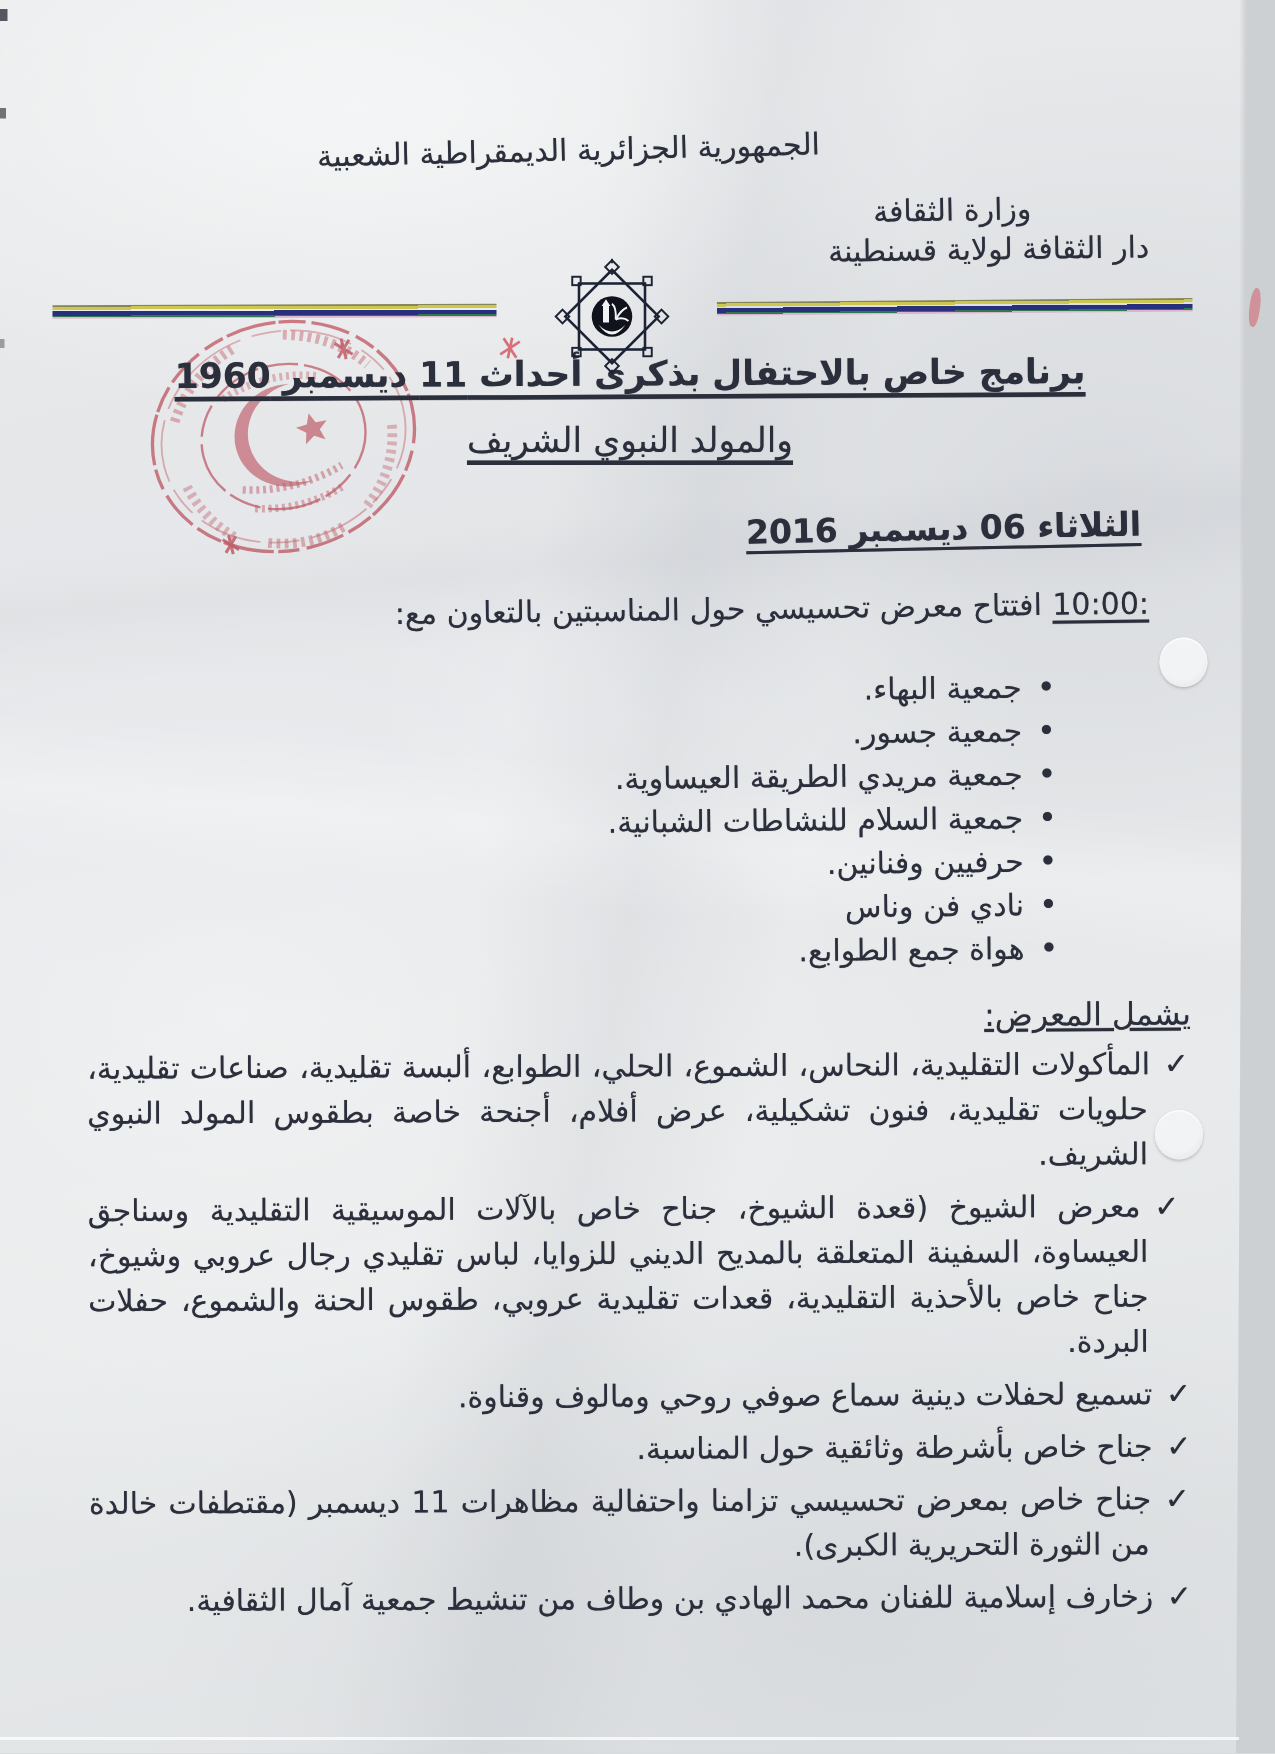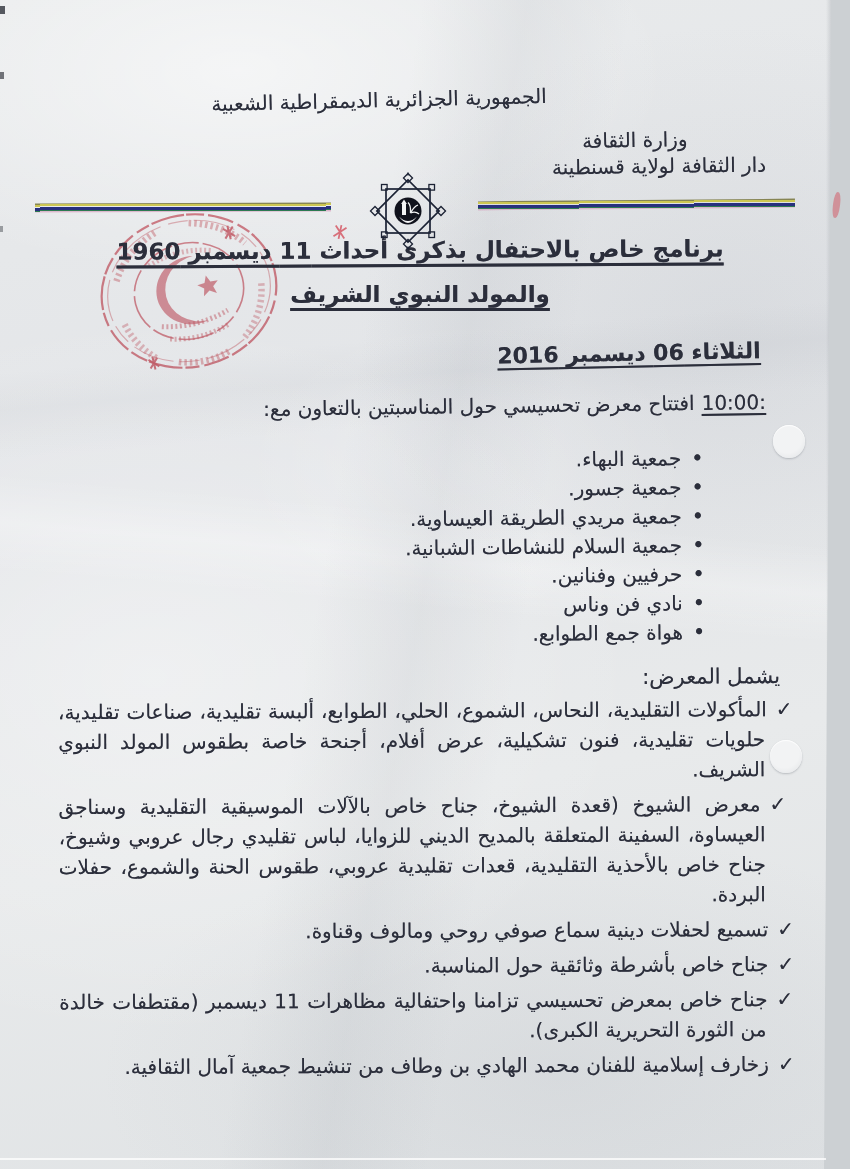--- a/index.html
+++ b/index.html
@@ -61,30 +61,30 @@
   .rule{height:9px;
     background:linear-gradient(to bottom,
       rgba(118,116,58,.85) 0 1px, #ccc652 1px 3px, rgba(0,0,0,0) 3px 4px,
       #28307e 4px 7px, #2d7a52 7px 8px, rgba(214,156,188,.65) 8px 9px);
   }
   .rule-left{top:203px;left:35px;width:296px;transform:rotate(-.2deg);}
   .rule-right{top:200px;left:478px;width:317px;transform:rotate(-.5deg);}
   .emblem{top:172px;left:369px;width:78px;height:78px;}
   .title-1{top:237px;left:0;right:10px;text-align:center;font-size:23px;font-weight:bold;
     text-decoration:underline;text-decoration-thickness:2.5px;text-underline-offset:6px;transform:rotate(-.3deg);}
-  .title-2{top:281px;left:0;right:10px;text-align:center;font-size:23px;font-weight:bold;
+  .title-2{top:281px;left:0;right:10px;text-align:center;font-size:23px;font-weight:normal;
     text-decoration:underline;text-decoration-thickness:2.5px;text-underline-offset:6px;}
   .date-heading{top:338px;right:90px;font-size:22px;font-weight:bold;
     text-decoration:underline;text-decoration-thickness:2px;text-underline-offset:5px;transform:rotate(-1.2deg);transform-origin:right top;}
   .schedule{top:390px;right:84px;transform:rotate(-.8deg);transform-origin:right top;}
   .schedule .time{font-weight:normal;text-decoration:underline;text-decoration-thickness:2px;text-underline-offset:4px;margin-left:7px;}
   ul.partners{top:444px;right:147px;list-style:none;margin:0;padding:0;transform:rotate(-.6deg);transform-origin:right top;}
   ul.partners li{line-height:29px;}
   .bullet{font-size:21px;margin-left:10px;}
-  .intro{top:664px;right:70px;font-size:21px;transform:rotate(-.4deg);transform-origin:right top;}
+  .intro{top:664px;right:56px;font-size:21px;transform:rotate(-.4deg);transform-origin:right top;text-decoration:underline;}
   ul.checklist{top:694px;right:57px;left:58px;list-style:none;margin:0;padding:0;
     line-height:30px;text-align:justify;transform:rotate(-.25deg);transform-origin:right top;}
   ul.checklist li{padding-right:28px;text-indent:-28px;margin-bottom:5px;}
   .check{margin-left:9px;}
   
   .stamp{position:absolute;left:92px;top:206px;width:194px;height:170px;z-index:2;
     mix-blend-mode:multiply;opacity:.88;}
   .stamp-star{position:absolute;left:332px;top:224px;width:16px;height:16px;z-index:2;opacity:.8;}
   .emblem-wrap{z-index:2;}
 </style>

